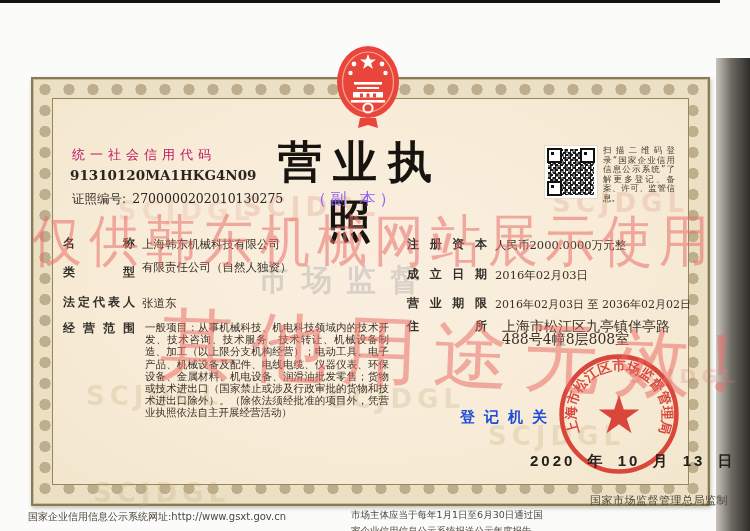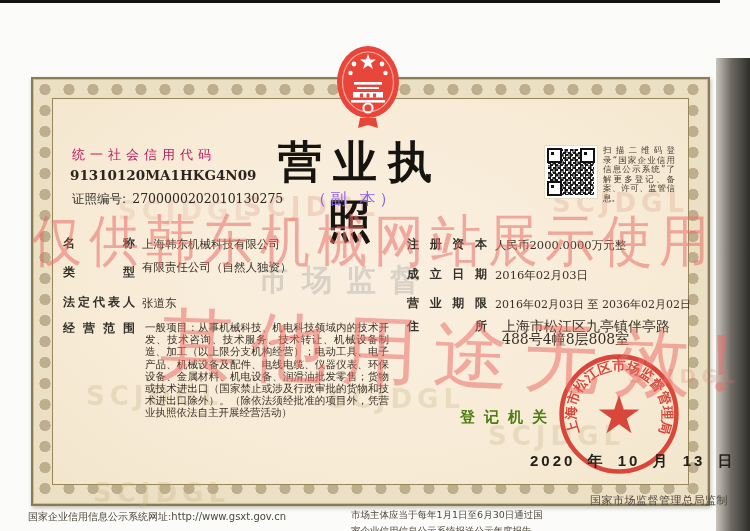--- a/index.html
+++ b/index.html
@@ -61,21 +61,21 @@
   .v-type{left:142px;top:260px;width:250px;}
   .v-legal{left:142px;top:296px;width:250px;}
   .v-scope{left:145px;top:321px;width:244px;font-size:10.5px;line-height:12.2px;text-align:justify;}
   .v-capital{left:495px;top:238px;width:205px;}
   .v-established{left:495px;top:268px;width:205px;}
   .v-term{left:495px;top:297px;width:210px;font-size:11px;}
   .v-address{left:502px;top:320px;width:192px;font-size:14px;line-height:13px;}
   .l-name{top:235px;} .l-type{top:264px;} .l-legal{top:294px;} .l-scope{top:320px;}
   .l-capital{top:236px;} .l-established{top:266px;} .l-term{top:295px;} .l-address{top:318px;}
   .regauth{position:absolute;left:460px;top:408px;font-size:15px;font-weight:600;
-    letter-spacing:9px;color:#4d7c0f;z-index:3;}
+    letter-spacing:9px;color:#1d4ed8;z-index:3;}
   .issue-date{position:absolute;left:530px;top:452px;font-size:15px;color:#24201a;
     letter-spacing:3px;word-spacing:5px;z-index:6;
     font-family:Liberation Sans, sans-serif;font-weight:600;}
   
   .stamp{position:absolute;left:556px;top:351px;width:126px;height:126px;z-index:5;opacity:.92;}
   
   .wm-tile{position:absolute;font-size:26px;font-weight:700;letter-spacing:5px;z-index:2;
     color:rgba(214,150,130,.20);white-space:nowrap;}
   .wm-tile.tan{color:rgba(190,170,120,.26);}
   .t1{left:118px;top:196px;} .t2{left:243px;top:192px;color:rgba(220,150,130,.30);}

